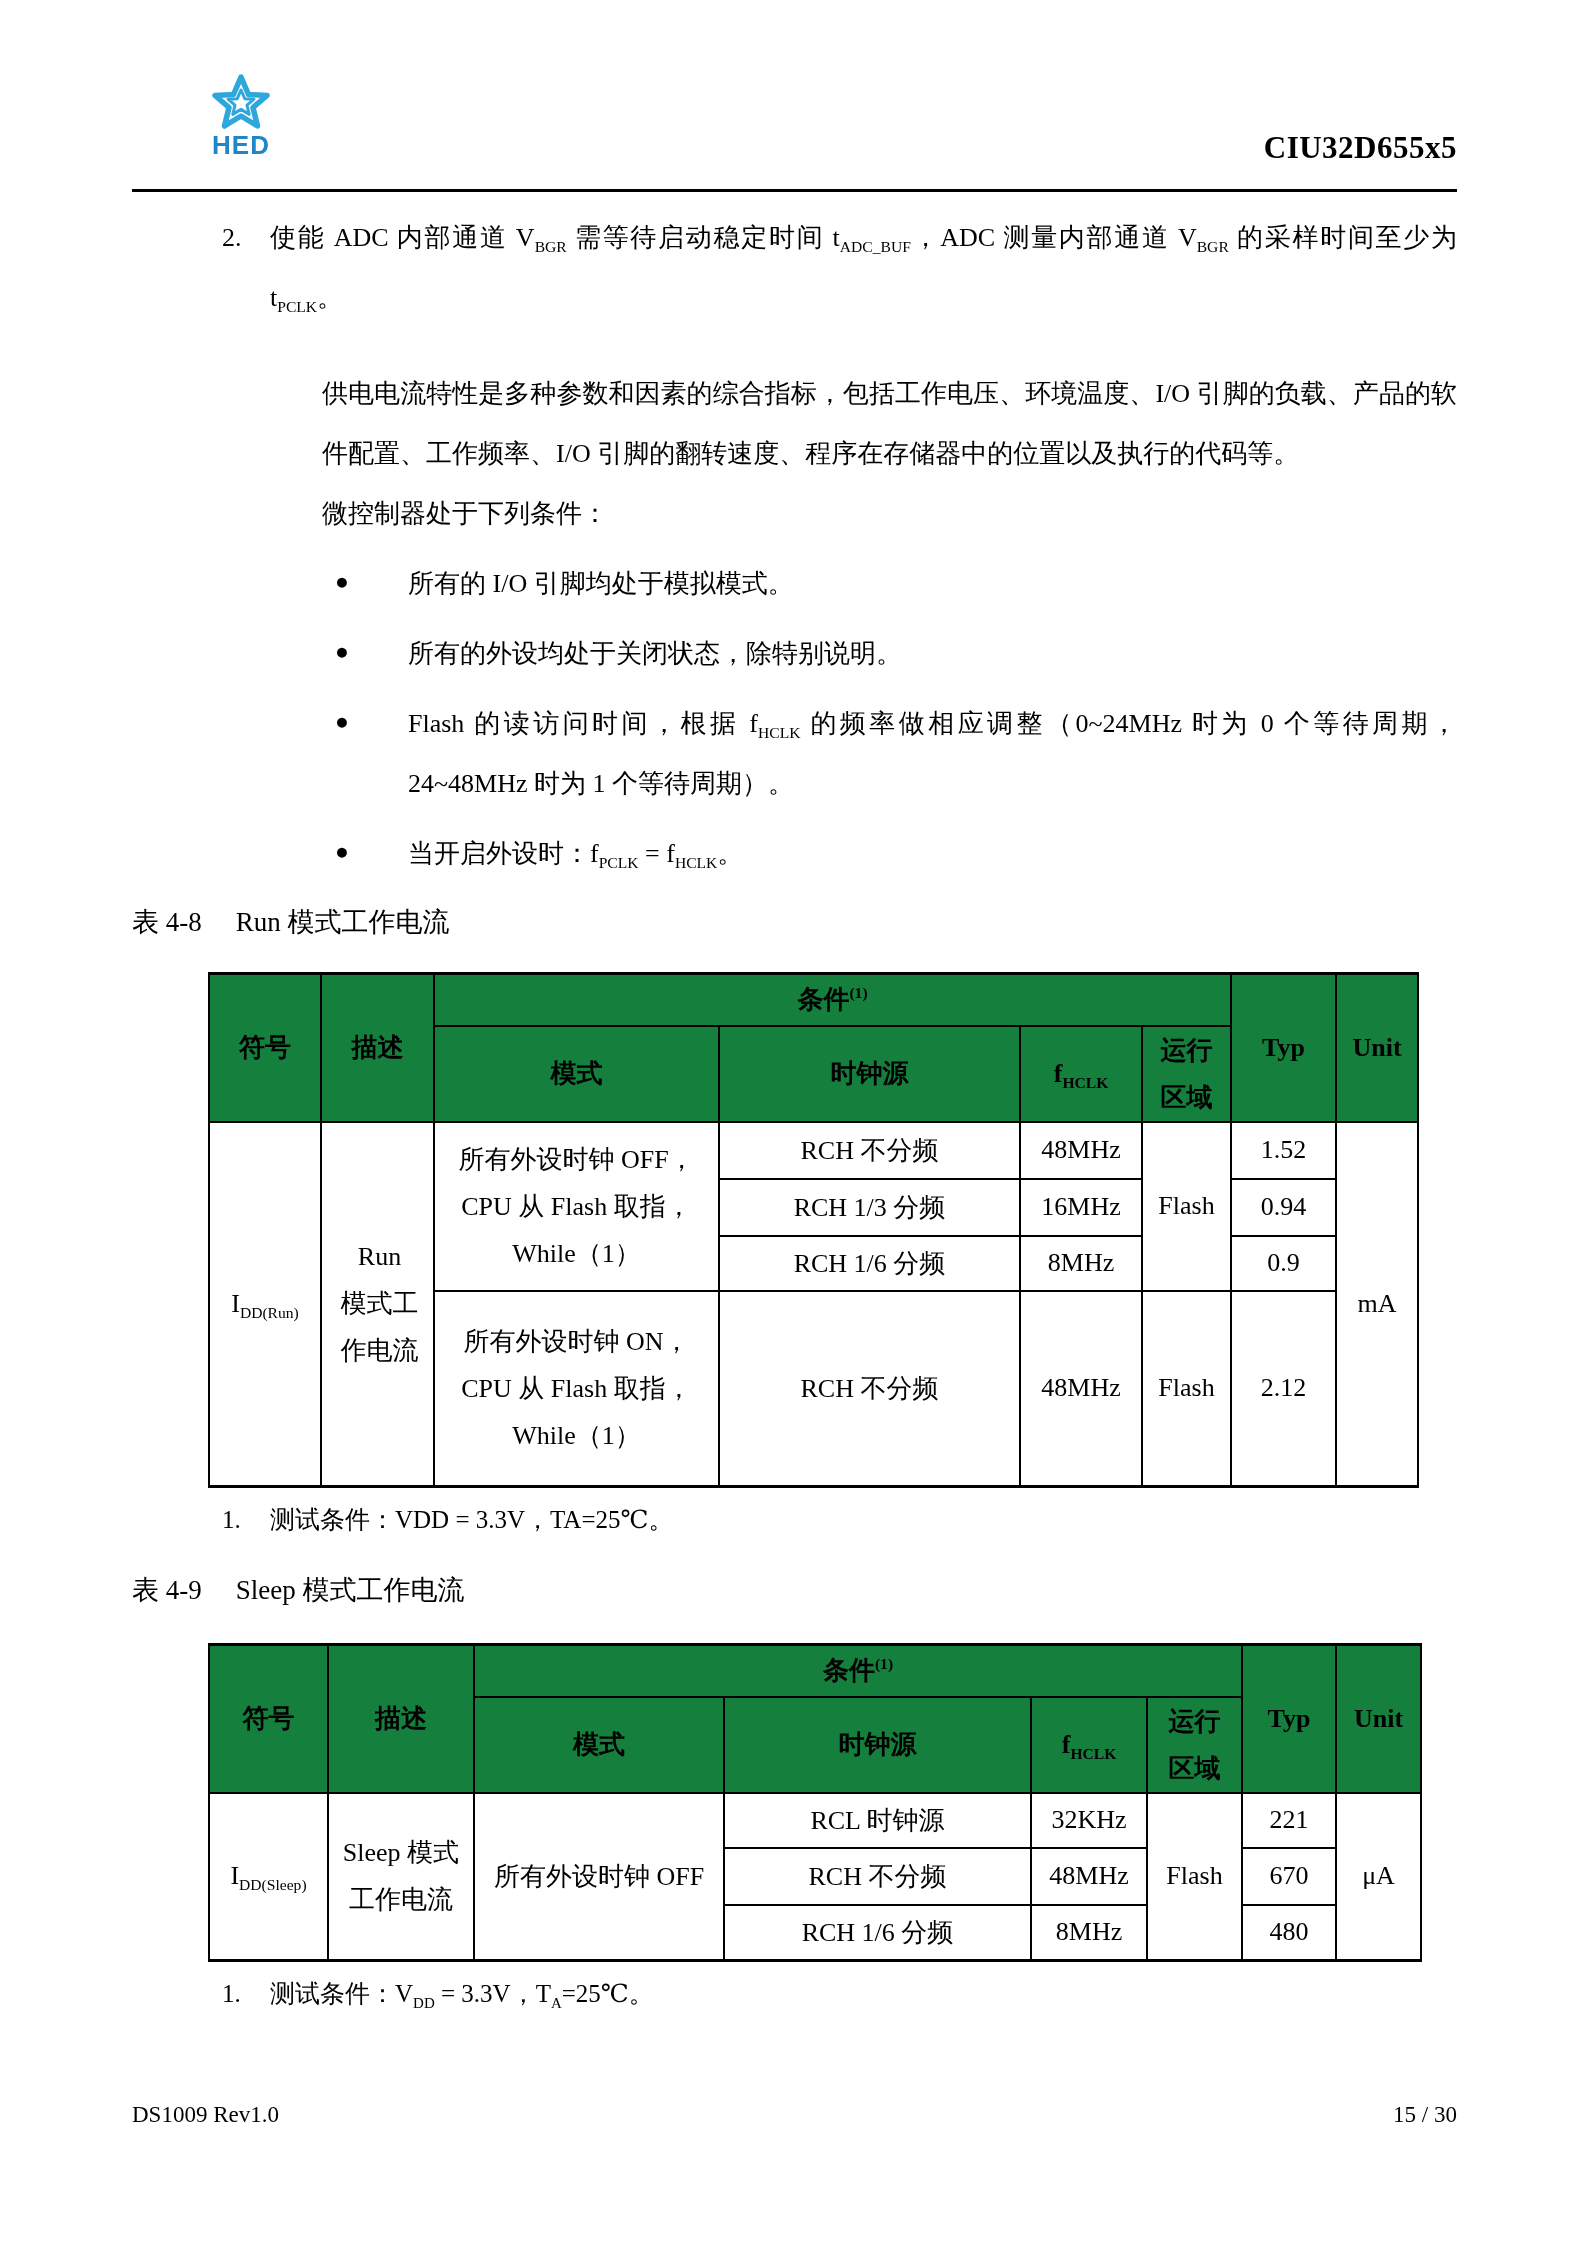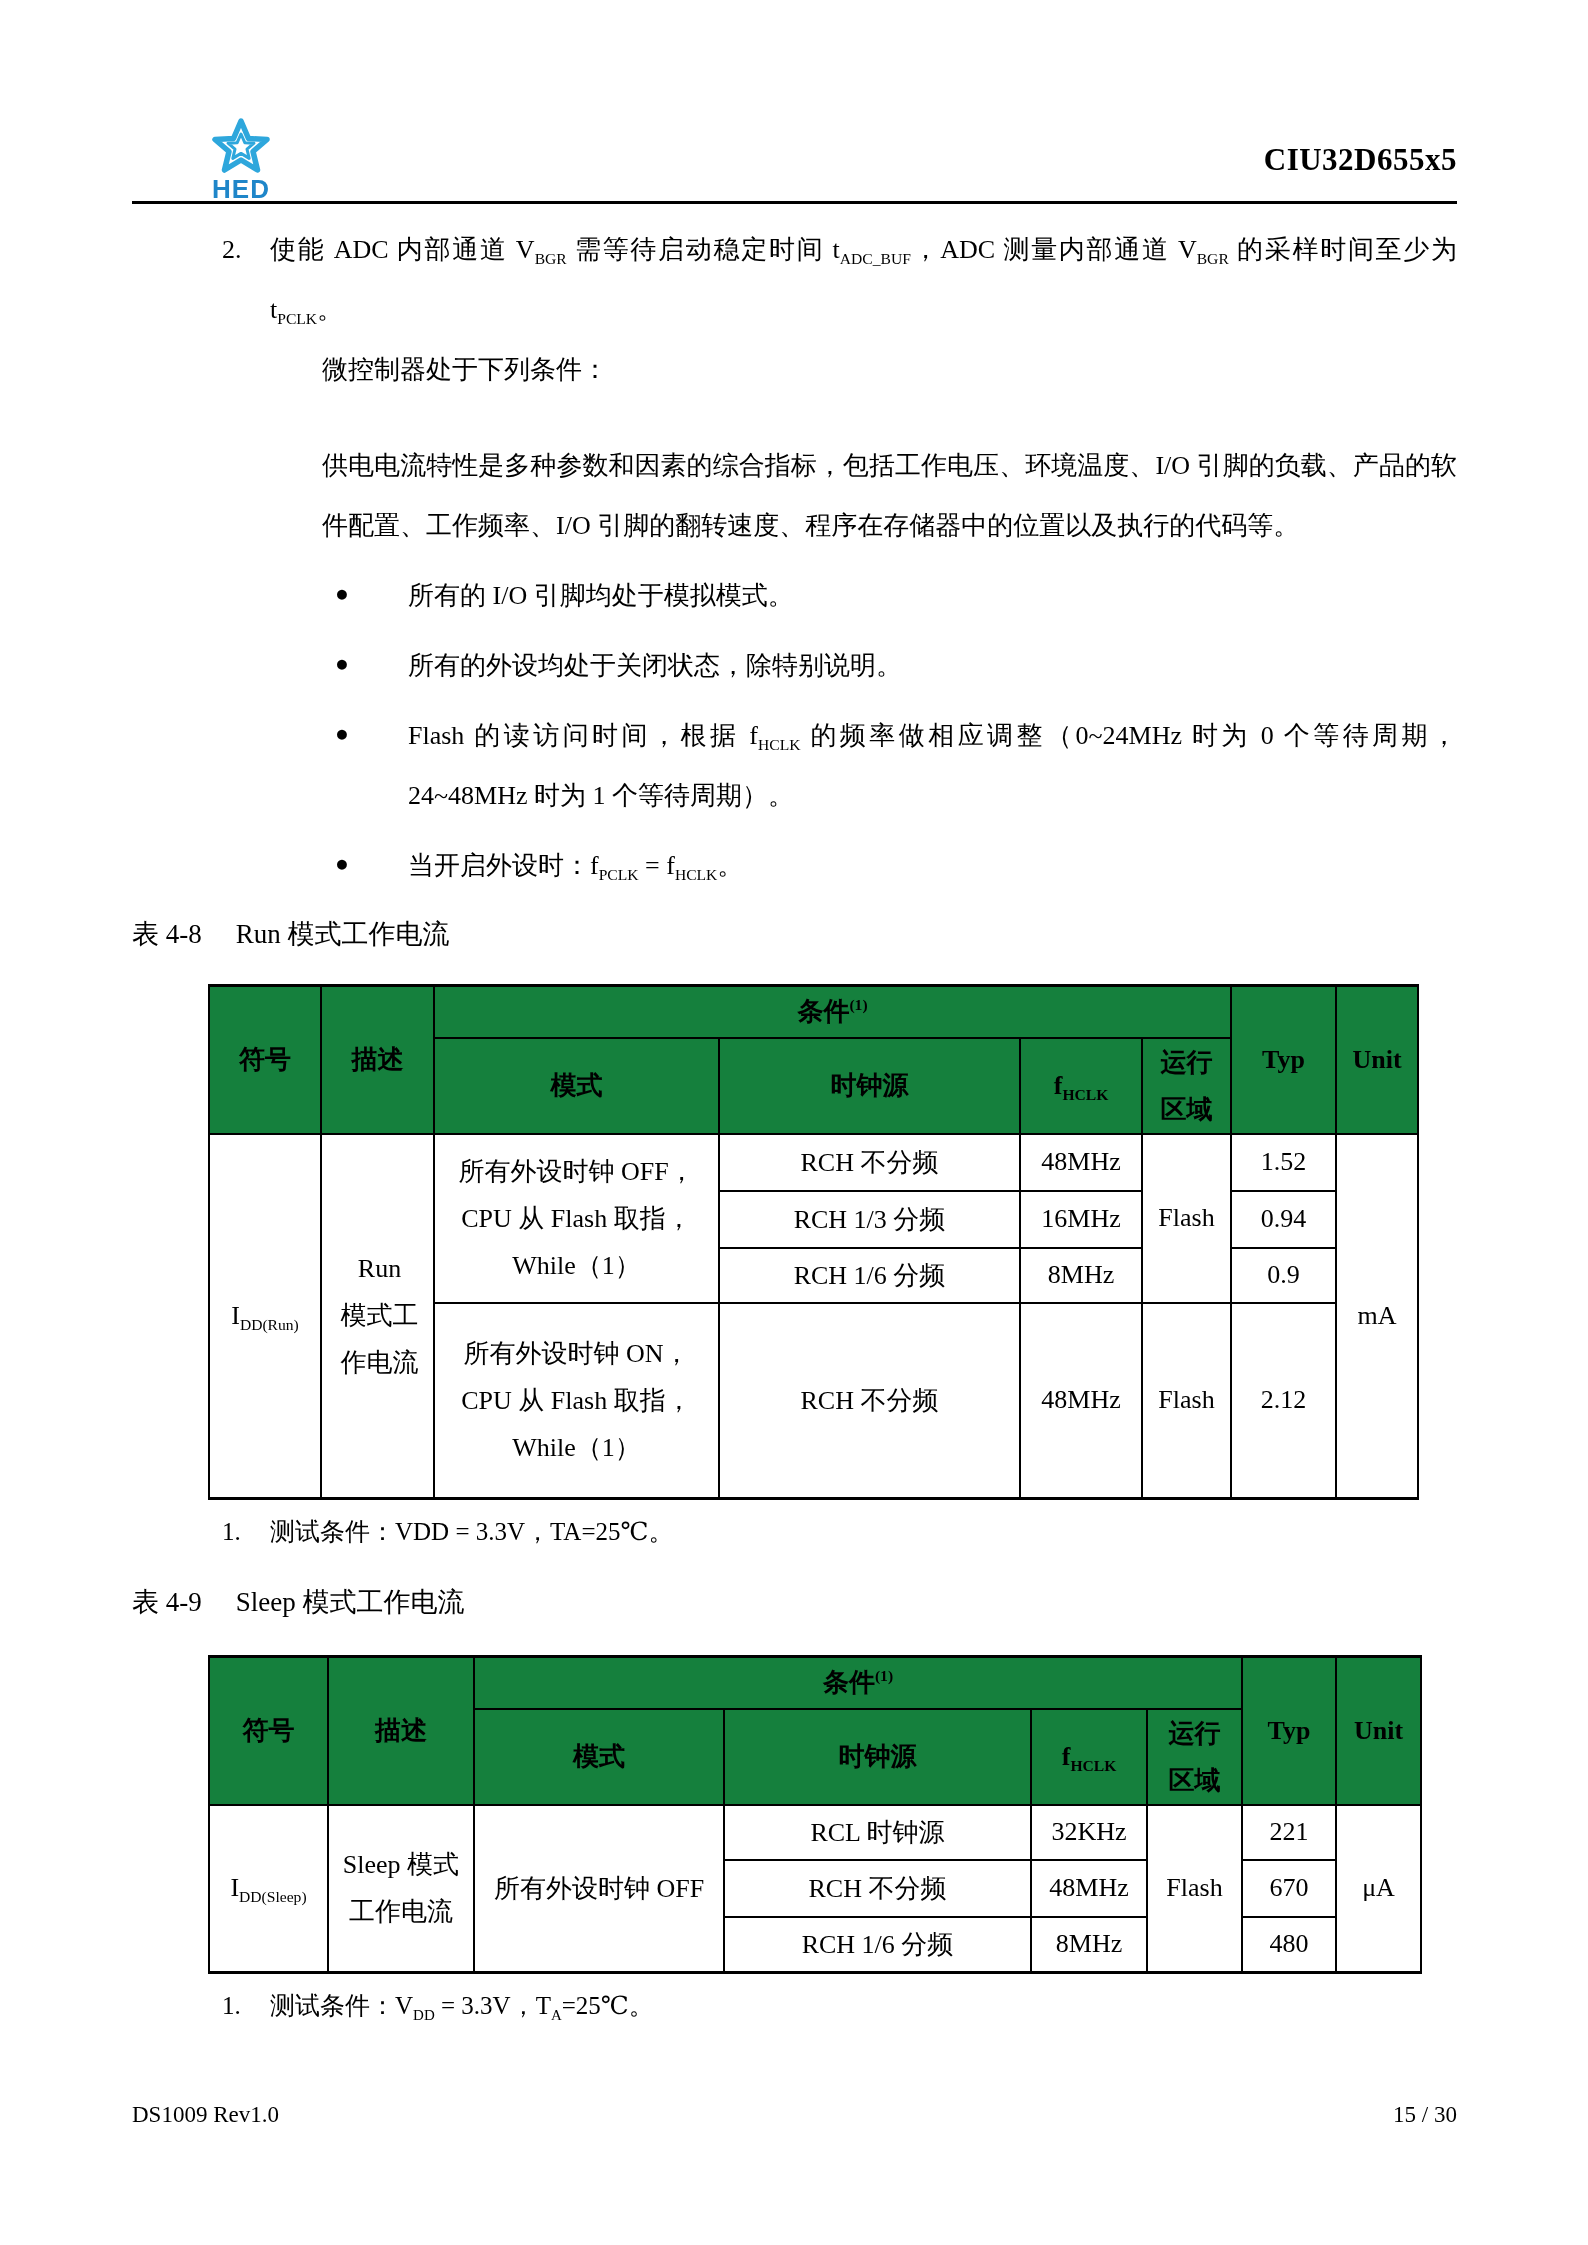--- a/index.html
+++ b/index.html
@@ -3,21 +3,21 @@
 <meta charset="utf-8">
 <style>
   html,body{margin:0;padding:0;background:#fff;}
   .page{
     position:relative;width:1588px;height:2245px;background:#ffffff;overflow:hidden;
     font-family:"Liberation Serif","DejaVu Serif",serif;color:#000;
   }
   .content{position:relative;padding:0 131px 0 132px;}
 
   
-  .hdr{position:relative;height:160px;margin-top:44px;}
+  .hdr{position:relative;height:192px;}
   .hdr-rule{position:absolute;left:0;right:0;bottom:0;height:3px;background:#000;}
   .logo{position:absolute;left:73px;top:74px;width:72px;text-align:center;}
   .logo svg{display:block;margin:0 auto;}
   .logo-text{
     font-family:"Liberation Sans","DejaVu Sans",sans-serif;font-weight:bold;
     color:#1f86c9;font-size:26px;line-height:24px;letter-spacing:1px;margin-top:-1px;
   }
   .doc-title{position:absolute;right:0;bottom:26px;font-size:31px;font-weight:bold;letter-spacing:.5px;}
 
   
@@ -75,22 +75,22 @@
       <div class="doc-title">CIU32D655x5</div>
       <div class="hdr-rule"></div>
     </div>
 
     <div class="num-item">
       <span class="num">2.</span>
       <span>使能 ADC 内部通道 V<sub>BGR</sub> 需等待启动稳定时间 t<sub>ADC_BUF</sub>，ADC 测量内部通道 V<sub>BGR</sub> 的采样时间至少为 t<sub>PCLK</sub>。</span>
     </div>
 
 
+    <div class="para first">供电电流特性是多种参数和因素的综合指标，包括工作电压、环境温度、I/O 引脚的负载、产品的软件配置、工作频率、I/O 引脚的翻转速度、程序在存储器中的位置以及执行的代码等。</div>
     <div class="para">微控制器处于下列条件：</div>
-    <div class="para first">供电电流特性是多种参数和因素的综合指标，包括工作电压、环境温度、I/O 引脚的负载、产品的软件配置、工作频率、I/O 引脚的翻转速度、程序在存储器中的位置以及执行的代码等。</div>
 
     <div>
       <div class="bullet">
         <span class="mark">●</span>
         <span>所有的 I/O 引脚均处于模拟模式。</span>
       </div>
       <div class="bullet">
         <span class="mark">●</span>
         <span>所有的外设均处于关闭状态，除特别说明。</span>
       </div>

